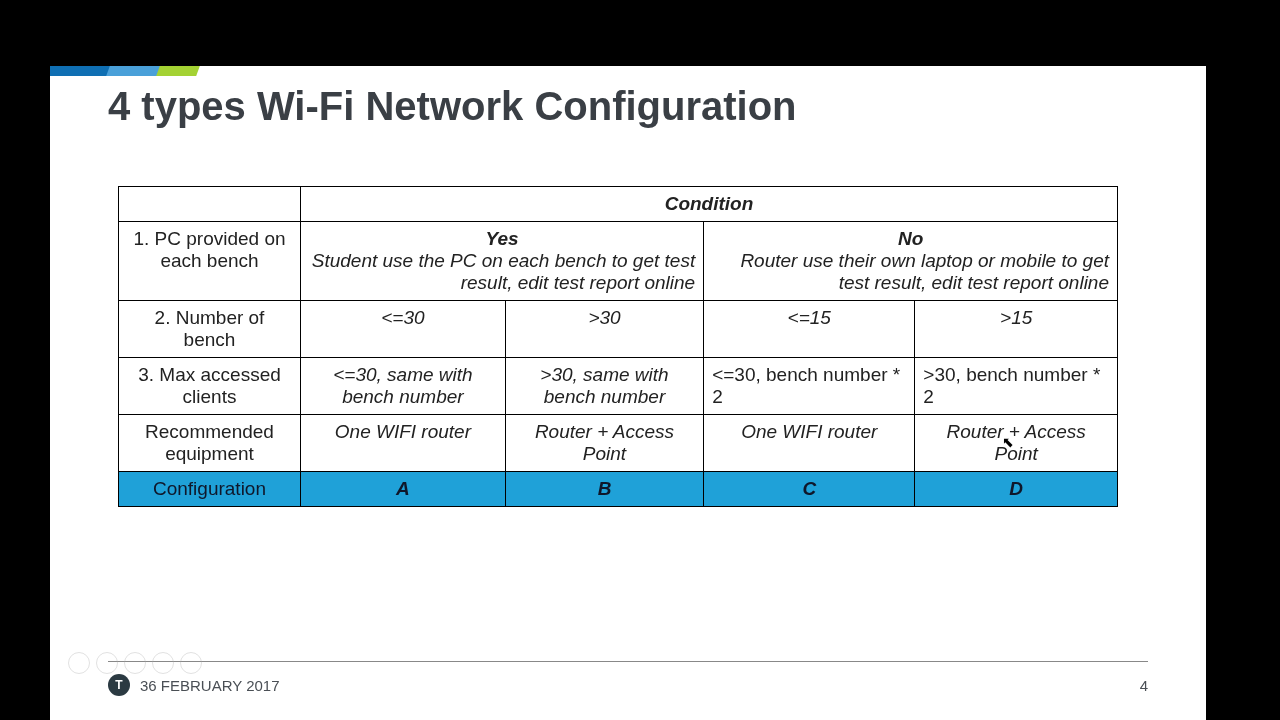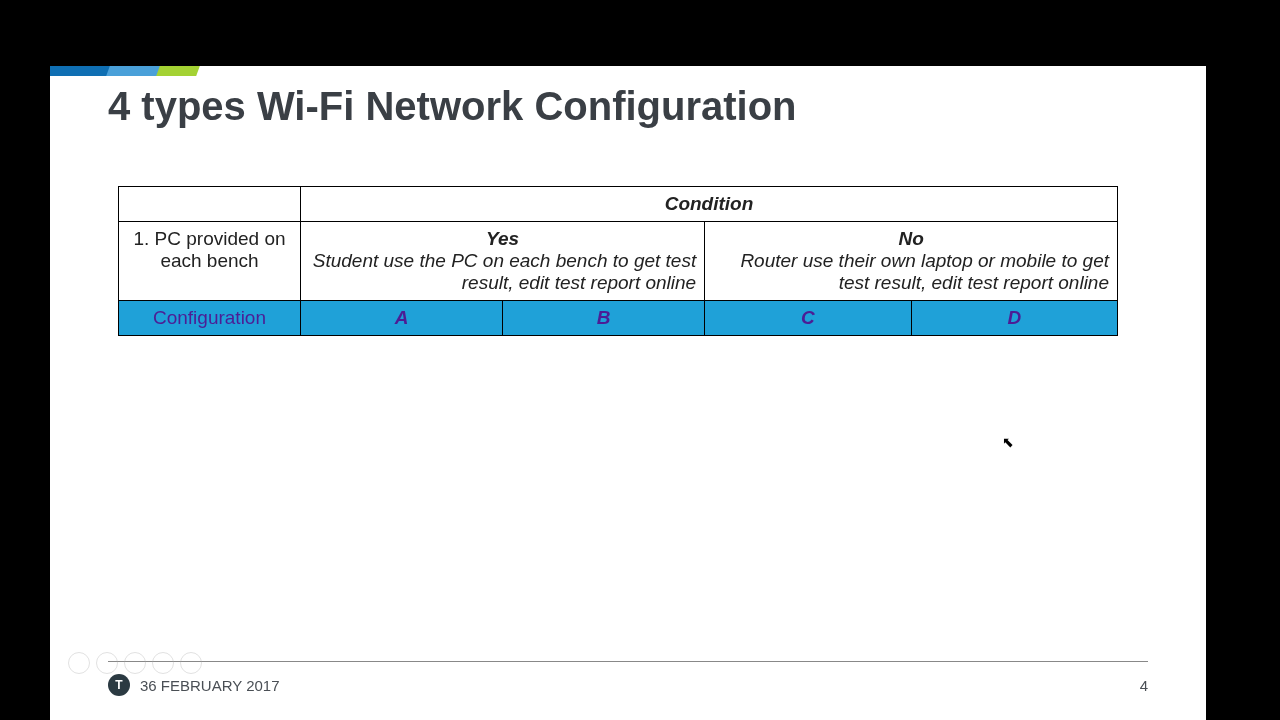--- a/index.html
+++ b/index.html
@@ -61,21 +61,21 @@
     font-weight: bold;
     text-align: center;
   }
   .rowlabel { text-align: center; width: 165px; }
   .center { text-align: center; font-style: italic; }
   .subhead { font-weight: bold; }
   .desc { font-weight: normal; text-align: right; }
   tr.config-row td, tr.config-row th {
     background: #1fa1d8;
     font-weight: bold;
-    color: #4c1d95;
+    color: #0f172a;
   }
   tr.config-row .rowlabel { font-weight: normal; }
 
   .footer-line {
     position: absolute;
     left: 58px;
     right: 58px;
     top: 595px;
     border-top: 1px solid #888;
   }
@@ -152,20 +152,41 @@
       <td class="rowlabel">1. PC provided on each bench</td>
       <td colspan="2" class="center">
         <div class="subhead">Yes</div>
         <div class="desc">Student use the PC on each bench to get test result, edit test report online</div>
       </td>
       <td colspan="2" class="center">
         <div class="subhead">No</div>
         <div class="desc">Router use their own laptop or mobile to  get test result, edit test report online</div>
       </td>
     </tr>
+    <tr>
+      <td class="rowlabel">2. Number of bench</td>
+      <td class="center">&lt;=30</td>
+      <td class="center">&gt;30</td>
+      <td class="center">&lt;=15</td>
+      <td class="center">&gt;15</td>
+    </tr>
+    <tr>
+      <td class="rowlabel">3. Max accessed clients</td>
+      <td class="center">&lt;=30, same with bench number</td>
+      <td class="center">&gt;30, same with bench number</td>
+      <td>&lt;=30, bench number * 2</td>
+      <td>&gt;30, bench number * 2</td>
+    </tr>
+    <tr>
+      <td class="rowlabel">Recommended equipment</td>
+      <td class="center">One WIFI router</td>
+      <td class="center">Router + Access Point</td>
+      <td class="center">One WIFI router</td>
+      <td class="center">Router + Access Point</td>
+    </tr>
     <tr class="config-row">
       <td class="rowlabel">Configuration</td>
       <td class="center">A</td>
       <td class="center">B</td>
       <td class="center">C</td>
       <td class="center">D</td>
     </tr>
   </tbody>
     </table>
 

